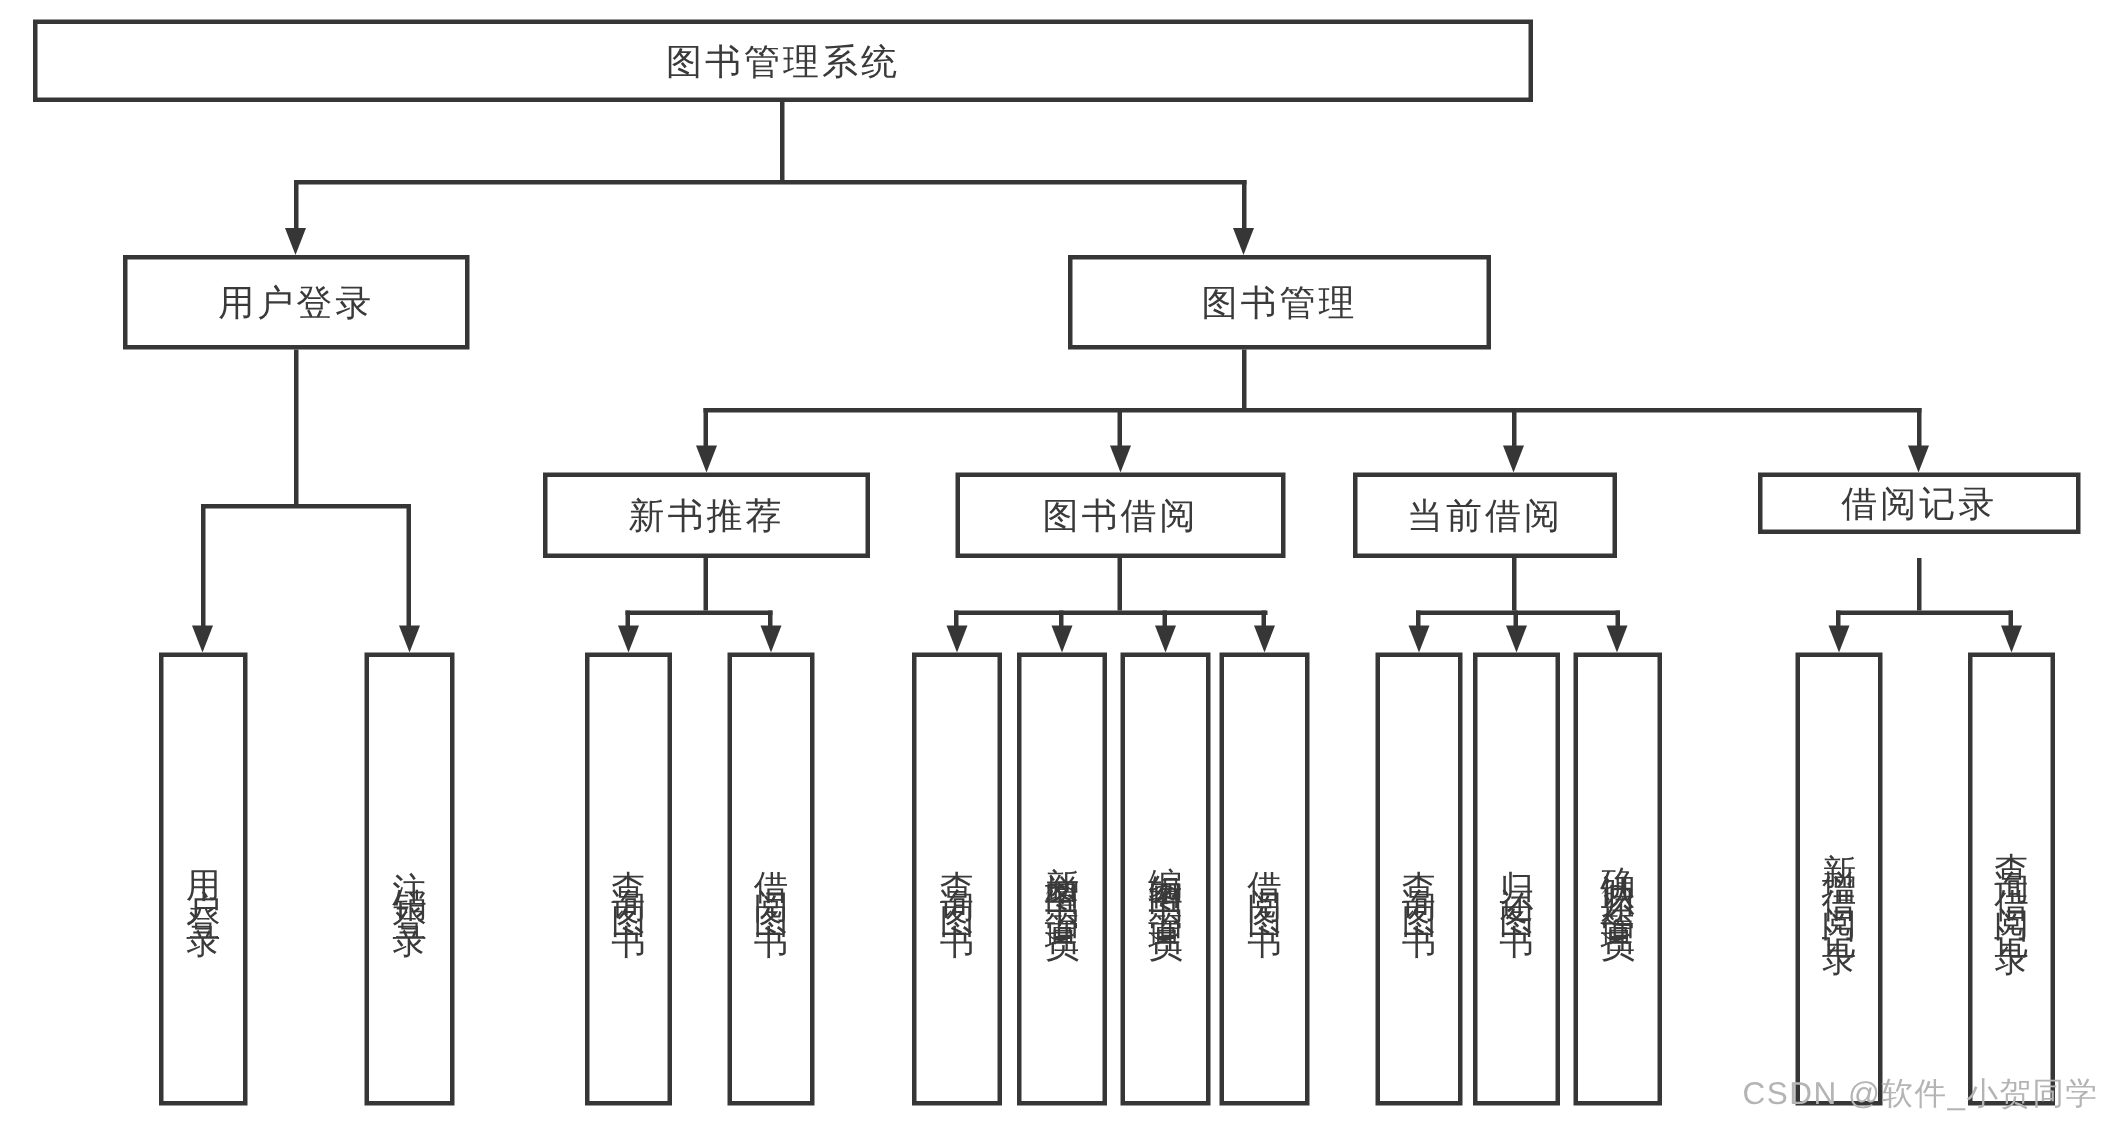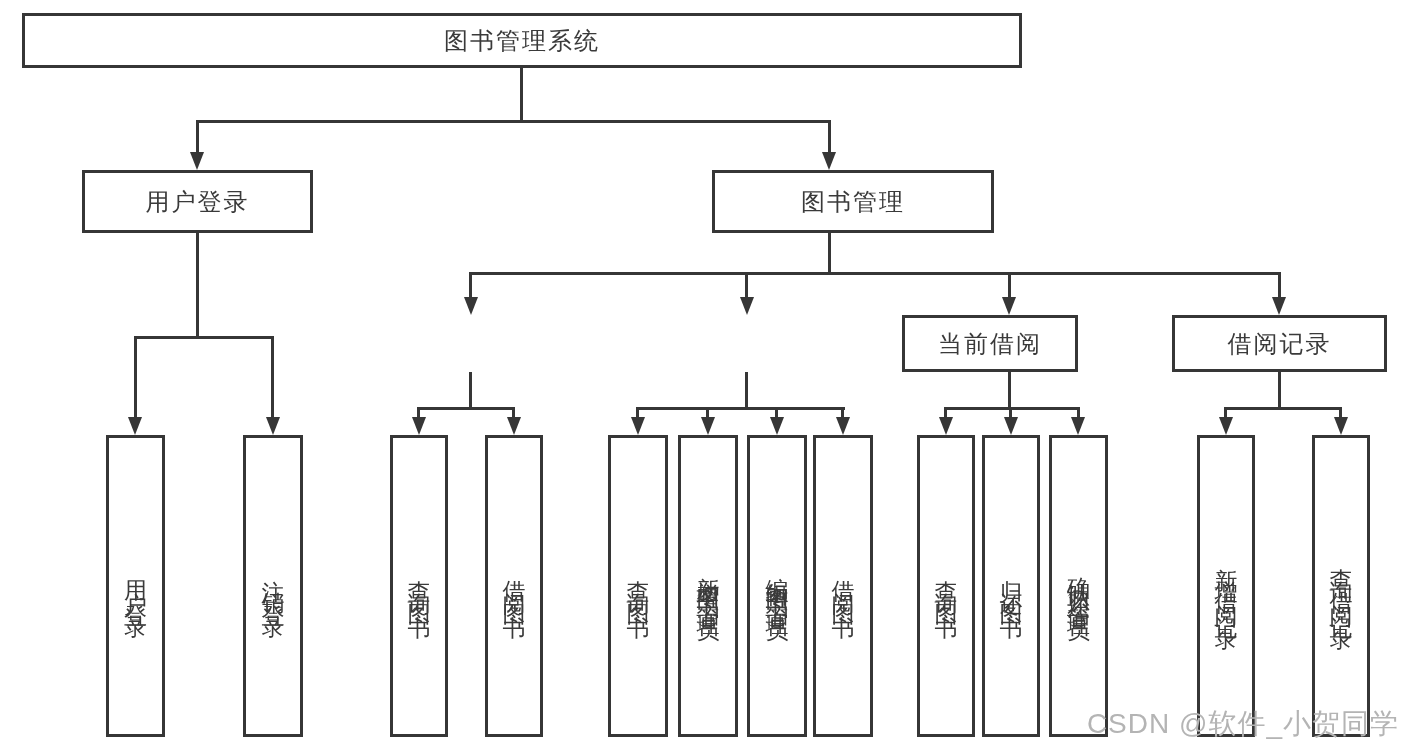--- a/index.html
+++ b/index.html
@@ -21,21 +21,21 @@
     font-size:23px;letter-spacing:12px;color:var(--text);line-height:1;
   }
   .vtext.tight{letter-spacing:6px;}
   .ln{position:absolute;background:var(--line);}
   .arrow{
     position:absolute;width:0;height:0;
     border-left:7px solid transparent;border-right:7px solid transparent;
     border-top:18px solid var(--line);
   }
   .watermark{
-    position:absolute;right:6px;bottom:4px;font-size:28px;
+    position:absolute;right:6px;bottom:4px;font-size:21px;
     color:var(--wm);letter-spacing:1px;white-space:nowrap;
   }
 </style>
 </head>
 <body>
 
 <div class="canvas">
 
   <div class="box hbox" style="left:22px;top:13px;width:1000px;height:55px">
     <span>图书管理系统</span>
@@ -59,24 +59,30 @@
   <div class="ln" style="left:469px;top:272px;width:812px;height:3px"></div>
   <div class="ln" style="left:469px;top:272px;width:3px;height:27px"></div>
   <div class="arrow" style="left:464px;top:297px"></div>
   <div class="ln" style="left:745px;top:272px;width:3px;height:27px"></div>
   <div class="arrow" style="left:740px;top:297px"></div>
   <div class="ln" style="left:1008px;top:272px;width:3px;height:27px"></div>
   <div class="arrow" style="left:1002px;top:297px"></div>
   <div class="ln" style="left:1278px;top:272px;width:3px;height:27px"></div>
   <div class="arrow" style="left:1272px;top:297px"></div>
 
+  <div class="box hbox" style="left:362px;top:315px;width:218px;height:57px">
+    <span>新书推荐</span>
+  </div>
+  <div class="box hbox" style="left:637px;top:315px;width:220px;height:57px">
+    <span>图书借阅</span>
+  </div>
   <div class="box hbox" style="left:902px;top:315px;width:176px;height:57px">
     <span>当前借阅</span>
   </div>
-  <div class="box hbox" style="left:1172px;top:315px;width:215px;height:57px">
+  <div class="box hbox" style="left:1172px;top:315px;width:215px;height:41px">
     <span>借阅记录</span>
   </div>
 
   <div class="ln" style="left:196px;top:233px;width:3px;height:103px"></div>
   <div class="ln" style="left:134px;top:336px;width:140px;height:3px"></div>
   <div class="ln" style="left:134px;top:336px;width:3px;height:83px"></div>
   <div class="arrow" style="left:128px;top:417px"></div>
   <div class="ln" style="left:271px;top:336px;width:3px;height:83px"></div>
   <div class="arrow" style="left:266px;top:417px"></div>
 

